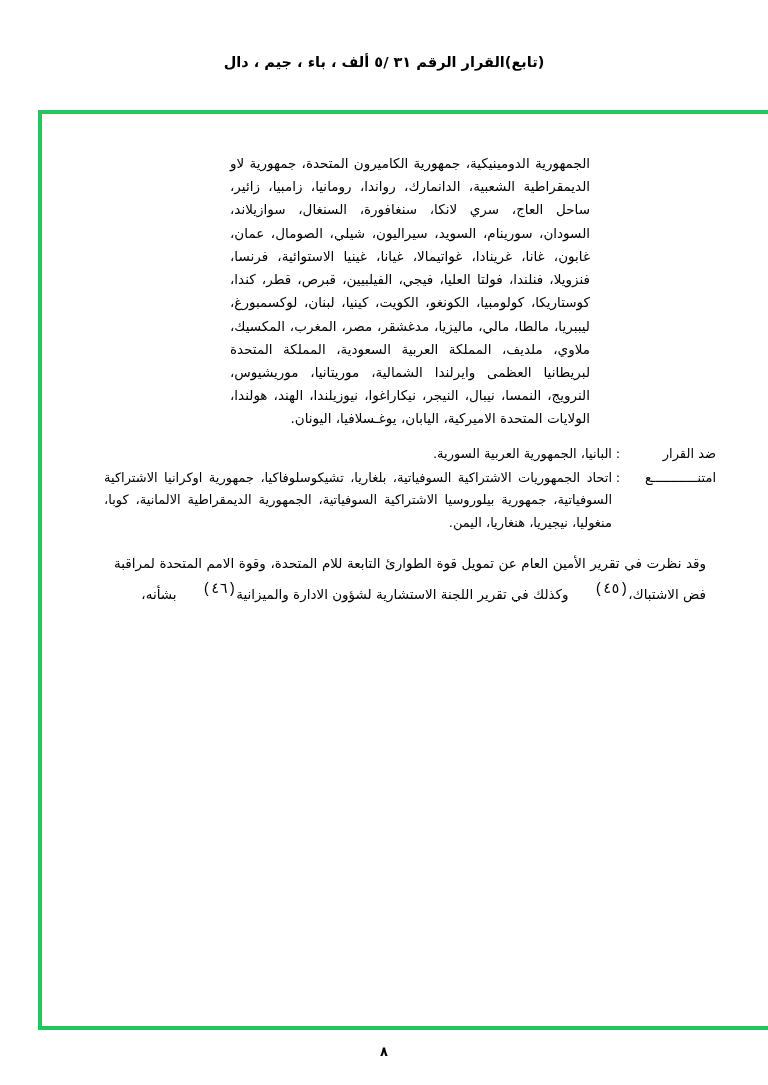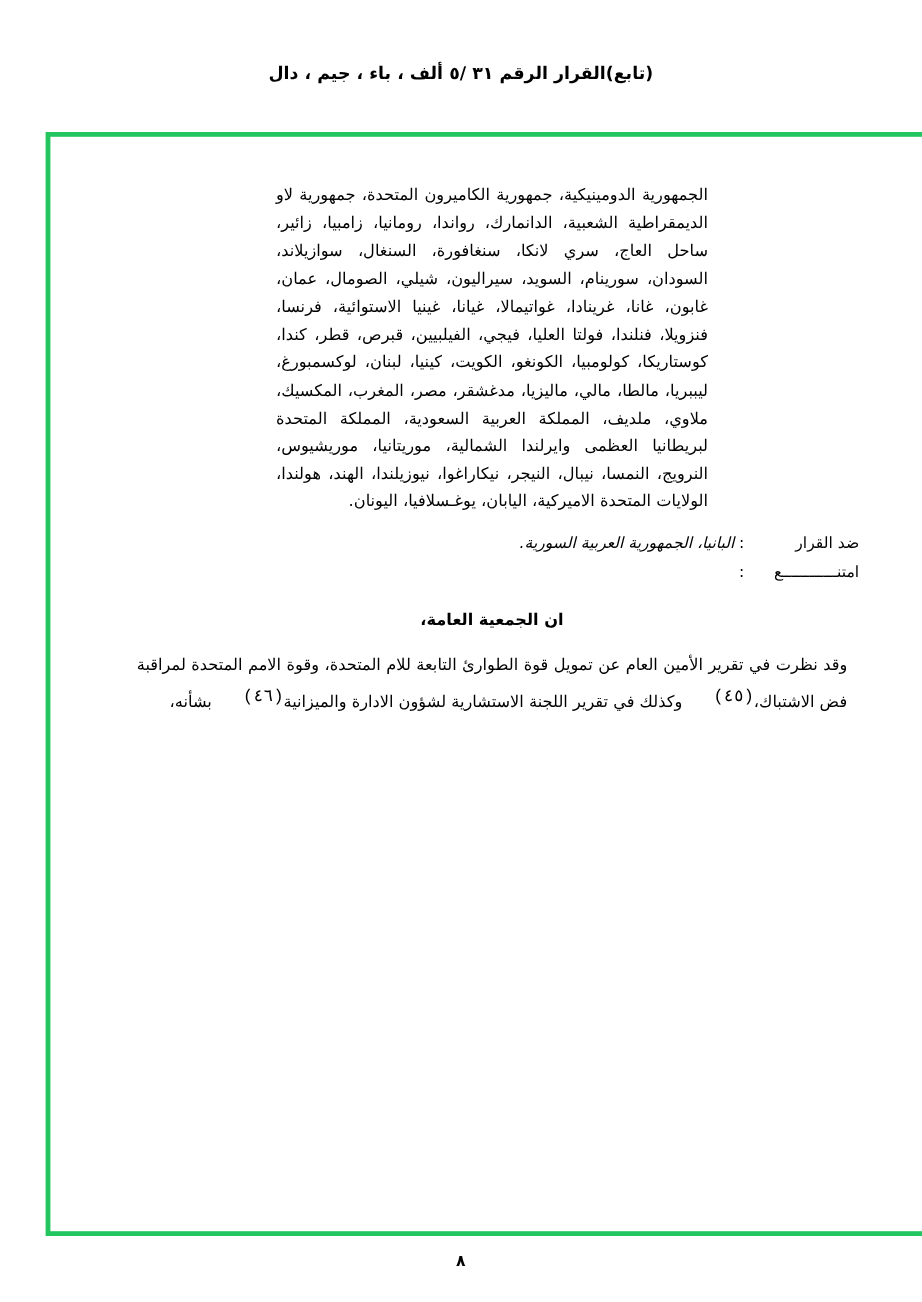--- a/index.html
+++ b/index.html
@@ -87,21 +87,20 @@
     letter-spacing: 0px;
   }
   .vote-colon {
     flex: 0 0 12px;
     text-align: center;
   }
   .vote-text {
     flex: 1 1 auto;
     text-align: justify;
     text-align-last: right;
-    font-style: italic;
   }
   .vote-row.tight .vote-text {
     text-align-last: right;
   }
   
   .section-letter {
     margin-top: 26px;
     text-align: center;
     font-size: 13.5px;
     font-weight: bold;
@@ -192,26 +191,26 @@
 
         <div class="vote-row tight">
           <span class="vote-label">ضد القرار</span>
           <span class="vote-colon">:</span>
           <span class="vote-text">البانيا، الجمهورية العربية السورية.</span>
         </div>
 
         <div class="vote-row">
           <span class="vote-label">امتنــــــــــــع</span>
           <span class="vote-colon">:</span>
+          <span class="vote-text">اتحاد الجمهوريات الاشتراكية السوفياتية، بلغاريا، تشيكوسلوفاكيا، جمهورية اوكرانيا الاشتراكية السوفياتية، جمهورية بيلوروسيا الاشتراكية السوفياتية، الجمهورية الديمقراطية الالمانية، كوبا، منغوليا، نيجيريا، هنغاريا، اليمن.</span>
         </div>
 
       </div>
 
 
-      <div class="assembly-line">ان الجمعية العامة،</div>
 
       <div class="body-para">
         <span class="bold">وقد نظرت</span>
         <span>في تقرير الأمين العام عن تمويل قوة الطوارئ التابعة للام المتحدة، وقوة الامم المتحدة لمراقبة فض الاشتباك،</span><sup class="fn">(٤٥)</sup><span class="gap-ltr"></span><span>وكذلك في تقرير اللجنة الاستشارية لشؤون الادارة والميزانية</span><sup class="fn">(٤٦)</sup><span class="gap-ltr"></span><span>بشأنه،</span>
       </div>
 
 
     </div>
   </div>
 

